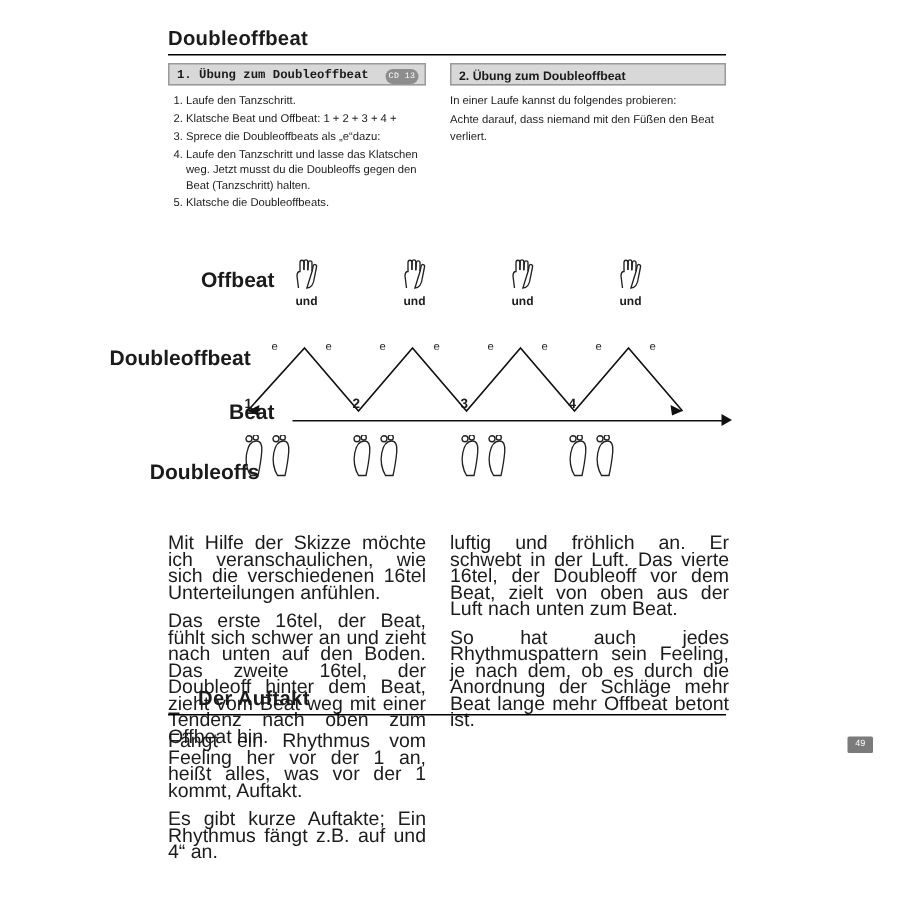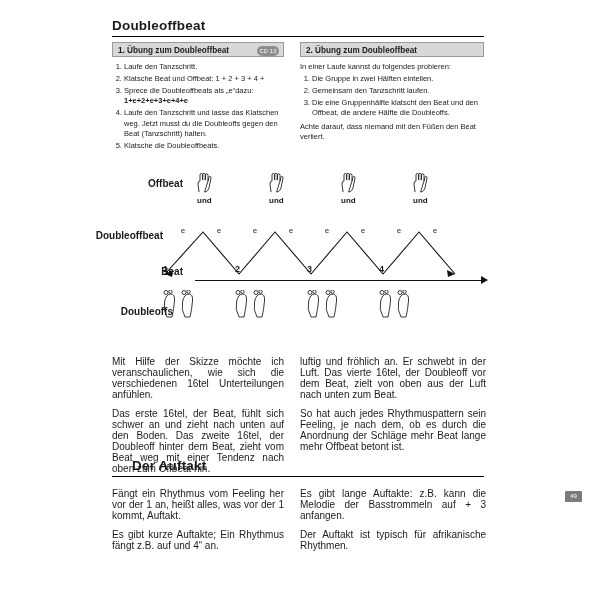--- a/index.html
+++ b/index.html
@@ -34,21 +34,21 @@
     position:absolute;
     background:#d8d8d8;
     border:1px solid #9a9a9a;
     height:15px;
     font-size:8.2px;
     font-weight:bold;
     line-height:15px;
     padding-left:5px;
     box-sizing:border-box;
   }
-  #ex1-head{left:112px;top:42px;width:172px;}
+  #ex1-head{left:112px;top:42px;width:172px;font-family:Liberation Mono, monospace;}
   #ex2-head{left:300px;top:42px;width:184px;}
 
   .note-badge{
     position:absolute;
     right:4px;top:2.5px;
     width:22px;height:10px;
     border-radius:5px;
     background:#8d8d8d;
     color:#fff;
     font-size:5.5px;
@@ -70,21 +70,21 @@
   .ex-body li{margin:0 0 1.5px 0;}
   .ex-body p{margin:0 0 1.5px 0;}
   .ex-body .sub{padding-left:0;}
   .bold{font-weight:bold;}
   .ex-body .tail{margin-top:3px;}
 
   
   .diagram{position:absolute;left:95px;top:168px;width:390px;height:160px;}
   .row-label{
     position:absolute;
-    font-size:10px;
+    font-size:14px;
     font-weight:bold;
     text-align:right;
     width:90px;
   }
   #lbl-offbeat{left:-2px;top:10px;}
   #lbl-doubleoffbeat{left:-22px;top:62px;}
   #lbl-beat{left:-2px;top:98px;}
   #lbl-tanzschritt{left:-12px;top:138px;}
 
   .und{
@@ -115,21 +115,21 @@
     width:0;height:0;
     border-left:7px solid #111;
     border-top:4px solid transparent;
     border-bottom:4px solid transparent;
   }
   .feet{position:absolute;top:122px;}
 
   
   .col{
     position:absolute;
-    font-size:10px;
+    font-size:13px;
     line-height:11px;
     text-align:justify;
   }
   #body-left{left:112px;top:356px;width:172px;}
   #body-right{left:300px;top:356px;width:186px;}
   #auftakt-left{left:112px;top:488px;width:172px;}
   #auftakt-right{left:300px;top:488px;width:186px;}
   .col p{margin:0 0 8px 0;}
   .col p:last-child{margin-bottom:0;}
 
@@ -157,37 +157,31 @@
   <div class="ex-head" id="ex1-head">
     <span>1. Übung zum Doubleoffbeat</span>
     <span class="note-badge">CD 13</span>
   </div>
   <div class="ex-body" id="ex1-body">
     <ol>
       <li>Laufe den Tanzschritt.</li>
       <li>Klatsche Beat und Offbeat: 1 + 2 + 3 + 4 +</li>
       <li>
         <span>Sprece die Doubleoffbeats als „e“dazu:</span>
-        <div class="bold">1+e+2+e+3+e+4+e</div>
       </li>
       <li>Laufe den Tanzschritt und lasse das Klatschen weg. Jetzt musst du die Doubleoffs gegen den Beat (Tanzschritt) halten.</li>
       <li>Klatsche die Doubleoffbeats.</li>
     </ol>
   </div>
 
   <div class="ex-head" id="ex2-head">
     <span>2. Übung zum Doubleoffbeat</span>
   </div>
   <div class="ex-body" id="ex2-body">
     <p>In einer Laufe kannst du folgendes probieren:</p>
-    <ol>
-      <li>Die Gruppe in zwei Hälften einteilen.</li>
-      <li>Gemeinsam den Tanzschritt laufen.</li>
-      <li>Die eine Gruppenhälfte klatscht den Beat und den Offbeat, die andere Hälfte die Doubleoffs.</li>
-    </ol>
     <p class="tail">Achte darauf, dass niemand mit den Füßen den Beat verliert.</p>
   </div>
 
   <div class="diagram">
 
     <div class="row-label" id="lbl-offbeat">Offbeat</div>
     <div class="row-label" id="lbl-doubleoffbeat">Doubleoffbeat</div>
     <div class="row-label" id="lbl-beat">Beat</div>
     <div class="row-label" id="lbl-tanzschritt">Doubleoffs</div>
 
@@ -303,19 +297,15 @@
     <p>So hat auch jedes Rhythmuspattern sein Feeling, je nach dem, ob es durch die Anordnung der Schläge mehr Beat lange mehr Offbeat betont ist.</p>
   </div>
 
   <div class="h1" id="title-auftakt">Der Auftakt</div>
   <div class="h1-rule" id="rule-auftakt"></div>
 
   <div class="col" id="auftakt-left">
     <p>Fängt ein Rhythmus vom Feeling her vor der 1 an, heißt alles, was vor der 1 kommt, Auftakt.</p>
     <p>Es gibt kurze Auftakte; Ein Rhythmus fängt z.B. auf und 4“ an.</p>
   </div>
-  <div class="col" id="auftakt-right">
-    <p>Es gibt lange Auftakte: z.B. kann die Melodie der Basstrommeln auf + 3 anfangen.</p>
-    <p>Der Auftakt ist typisch für afrikanische Rhythmen.</p>
-  </div>
 
   <div class="pagenum">49</div>
 </div>
 
 </body></html>

